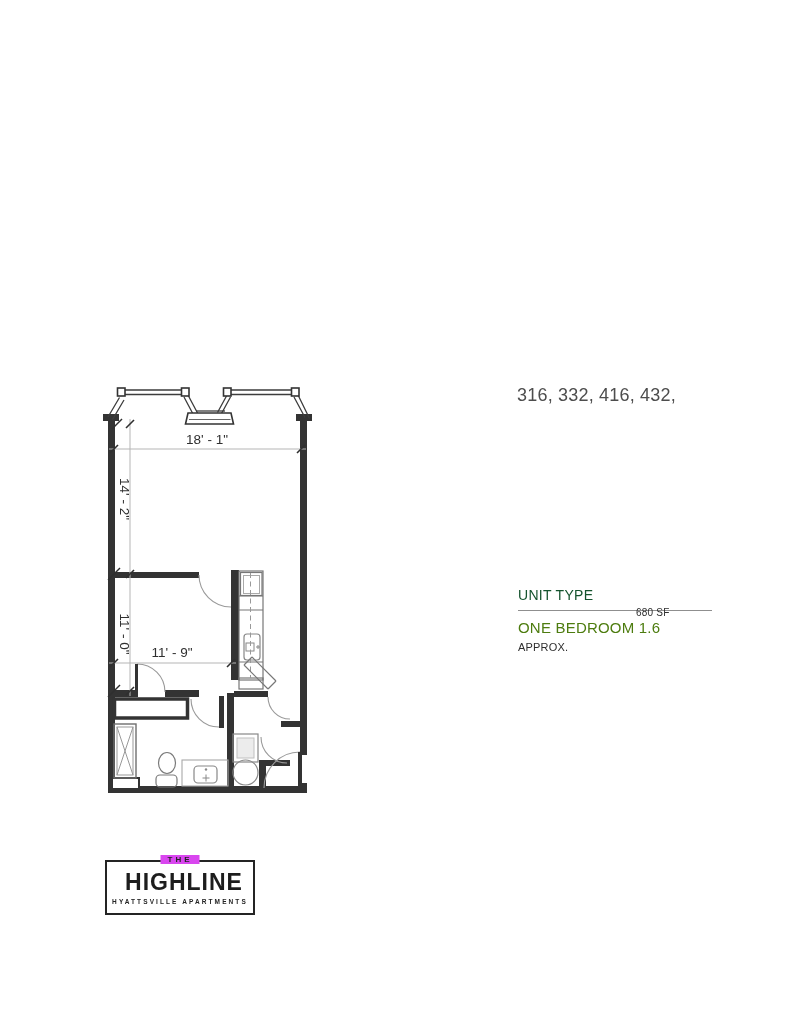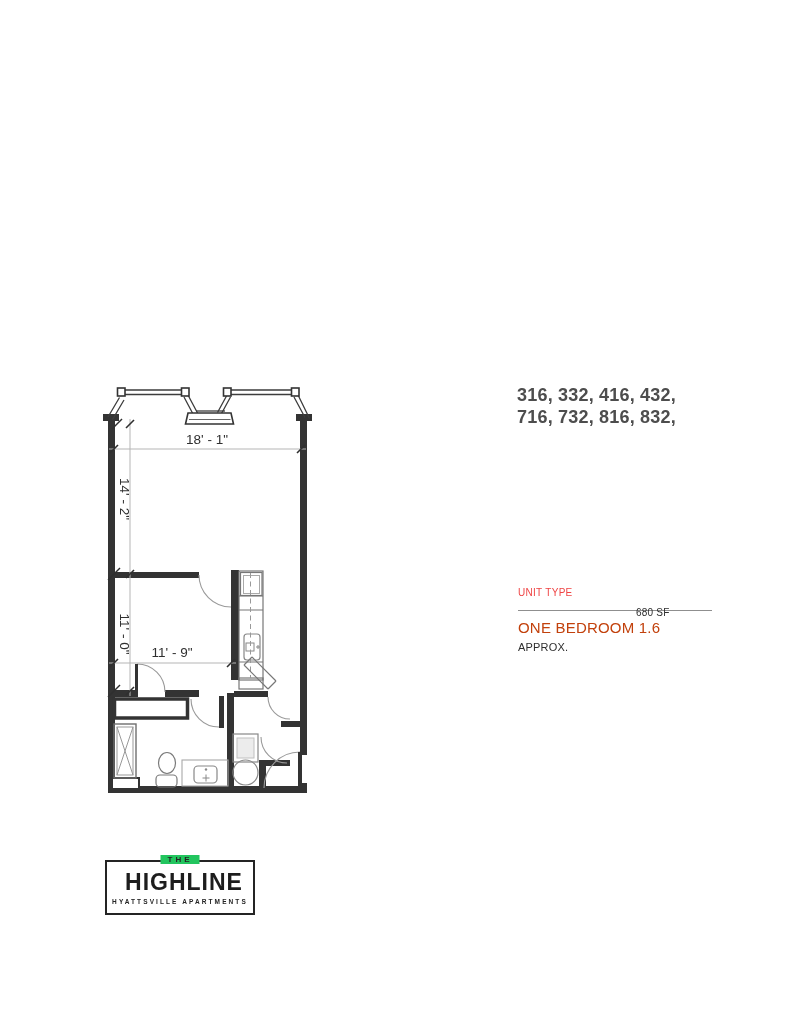--- a/index.html
+++ b/index.html
@@ -3,30 +3,30 @@
 <meta charset="utf-8">
 <style>
   html,body{margin:0;padding:0;background:#ffffff;}
   body{position:relative;width:791px;height:1024px;overflow:hidden;
        font-family:"Liberation Sans",sans-serif;}
   .abs{position:absolute;}
   
   #plan-svg{position:absolute;left:0;top:0;width:791px;height:1024px;}
   
   .unit-numbers{left:517px;top:384px;width:200px;
-    font-size:18px;font-weight:700;color:#4d4d4d;line-height:22px;letter-spacing:.2px;}
-  .unit-type-heading{left:518px;top:587px;font-size:10px;color:#ef4444;letter-spacing:.3px;}
+    font-size:18px;font-weight:400;color:#4d4d4d;line-height:22px;letter-spacing:.2px;}
+  .unit-type-heading{left:518px;top:587px;font-size:14px;color:#14532d;letter-spacing:.3px;}
   .unit-type-rule{left:518px;top:610px;width:194px;height:0;border-top:1px solid #8f8f8f;}
-  .unit-name{left:518px;top:619px;font-size:15px;color:#c2410c;letter-spacing:.2px;text-align:right;}
+  .unit-name{left:518px;top:619px;font-size:15px;color:#4d7c0f;letter-spacing:.2px;text-align:right;}
   .approx-label{left:518px;top:641px;font-size:11px;color:#2e2e2e;letter-spacing:.2px;}
   .area-value{left:636px;top:607px;font-size:10px;color:#2e2e2e;letter-spacing:.2px;}
   
   .logo-box{left:105px;top:860px;width:146px;height:51px;border:2px solid #242424;}
   .logo-the{position:absolute;top:-7px;left:50%;transform:translateX(-50%);
-    background:#22c55e;padding:0 7px;font-size:8px;font-weight:700;
+    background:#d946ef;padding:0 7px;font-size:8px;font-weight:700;
     letter-spacing:3px;color:#242424;white-space:nowrap;}
   .logo-name{position:absolute;top:7px;left:0;right:0;text-align:center;
     font-size:23px;font-weight:700;letter-spacing:1px;color:#1d1d1d;white-space:nowrap;padding-left:8px;}
   .logo-sub{position:absolute;top:36px;left:0;right:0;text-align:center;
     font-size:6.5px;font-weight:700;letter-spacing:2.1px;color:#242424;white-space:nowrap;}
   
   text.dim{font-family:"Liberation Sans",sans-serif;font-size:13.5px;fill:#2f2f2f;}
 </style>
 </head>
 <body>
@@ -147,21 +147,20 @@
     </g>
     <text class="dim" x="207" y="444" text-anchor="middle">18' - 1"</text>
     <text class="dim" x="120" y="499" text-anchor="middle" transform="rotate(90 120 499)">14' - 2"</text>
     <text class="dim" x="120" y="634" text-anchor="middle" transform="rotate(90 120 634)">11' - 0"</text>
     <text class="dim" x="172" y="657" text-anchor="middle">11' - 9"</text>
   </g>
 </svg>
 
 <div class="abs unit-numbers">
   <div>316, 332, 416, 432,</div>
-  <div>716, 732, 816, 832,</div>
 </div>
 
 <div class="abs unit-type-heading">UNIT TYPE</div>
 <div class="abs unit-type-rule"></div>
 <div class="abs unit-name">ONE BEDROOM 1.6</div>
 <div class="abs approx-label">APPROX.</div>
 <div class="abs area-value">680 SF</div>
 
 <div class="abs logo-box">
   <div class="logo-the">THE</div>

